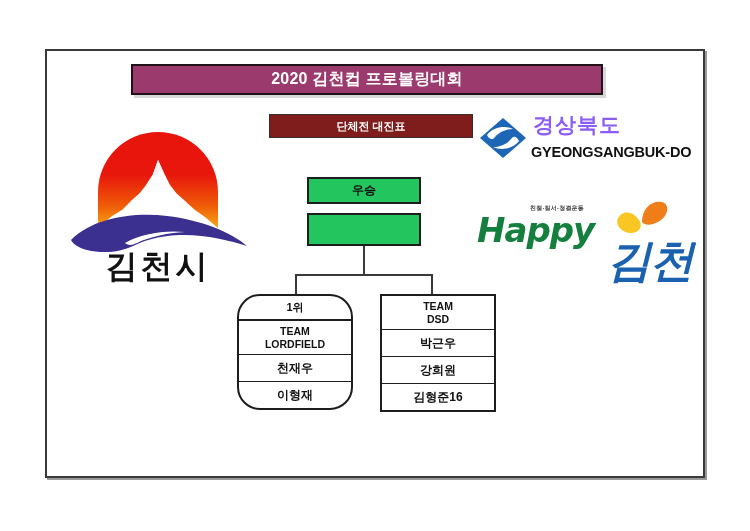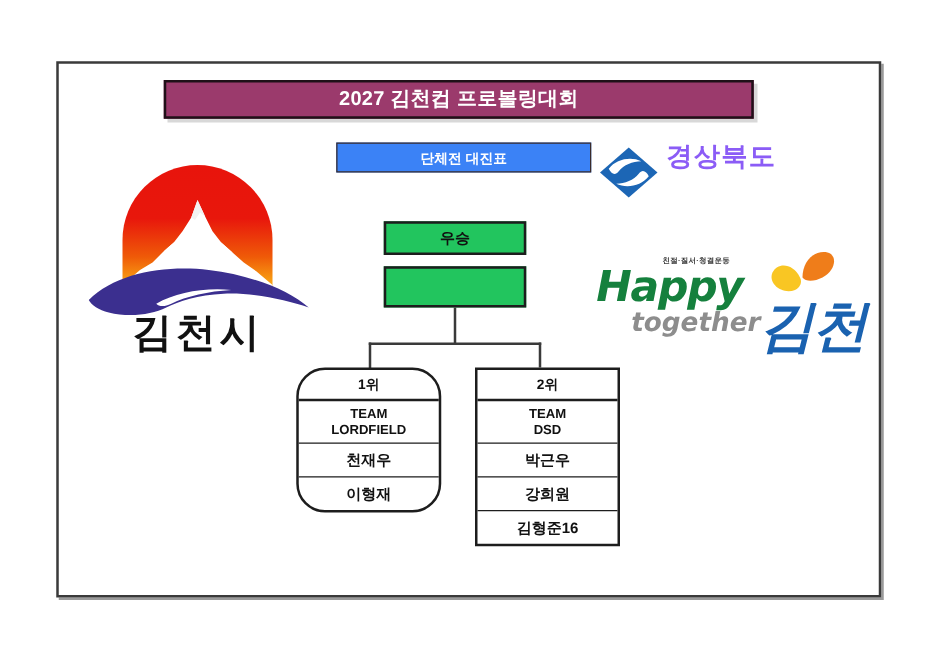--- a/index.html
+++ b/index.html
@@ -39,21 +39,21 @@
     font-weight:bold;
     letter-spacing:.2px;
     white-space:nowrap;
   }
 
   
   #subtitle-bar{
     position:absolute;
     left:269px;top:114px;
     width:204px;height:24px;
-    background:#3b82f6;
+    background:#7f1d1d;
     border:1px solid #3a2b2b;
     box-sizing:border-box;
     display:flex;align-items:center;justify-content:center;
   }
   #subtitle-bar .subtitle-text{
     color:#ffffff;
     font-size:11px;
     font-weight:bold;
     white-space:nowrap;
   }
@@ -169,21 +169,21 @@
     font-size:44px; font-weight:bold; color:#1a62b0;
     font-style:italic; letter-spacing:-1px; white-space:nowrap;
   }
 </style>
 </head>
 <body>
 
 <div id="poster-frame"></div>
 
 <div id="title-bar">
-  <span class="title-text">2027 김천컵 프로볼링대회</span>
+  <span class="title-text">2020 김천컵 프로볼링대회</span>
 </div>
 
 <div id="subtitle-bar">
   <span class="subtitle-text">단체전 대진표</span>
 </div>
 
 <div id="logo-gimcheon-city">
   <div id="gc-sun"></div>
   <svg id="gc-mountain" viewBox="0 0 120 82">
     <path d="M0,82 L0,74 L14,62 L24,56 L33,47 L41,40 L48,31 L55,20 L60,6 L66,19 L72,31 L79,40 L88,48 L97,56 L107,63 L120,74 L120,82 Z" fill="#ffffff"></path>
@@ -198,26 +198,26 @@
   <div id="gc-citytext">김천시</div>
 </div>
 
 <div id="logo-gyeongbuk">
   <svg id="gb-mark" viewBox="0 0 48 42">
     <path d="M24,1 L47,21 L24,41 L1,21 Z" fill="#1c66b5"></path>
     <path d="M8,18 C14,10 26,8 34,12 C27,12 20,15 16,20 C13,24 10,22 8,18 Z" fill="#ffffff"></path>
     <path d="M40,24 C34,32 22,34 14,30 C21,30 28,27 32,22 C35,18 38,20 40,24 Z" fill="#ffffff"></path>
   </svg>
   <div id="gb-kor">경상북도</div>
+  <div id="gb-eng">GYEONGSANGBUK-DO</div>
 </div>
 
 <div id="logo-happy">
   <div id="hp-slogan">친절·질서·청결운동</div>
   <div id="hp-happy">Happy</div>
-  <div id="hp-together">together</div>
   <svg id="hp-butterfly" viewBox="0 0 58 42">
     <path d="M30,22 C30,8 40,0 50,2 C58,4 57,16 46,22 C40,25 33,26 30,22 Z" fill="#ef7d1a"></path>
     <path d="M28,22 C22,10 10,10 6,18 C2,27 14,36 24,32 C28,30 30,26 28,22 Z" fill="#f9c623"></path>
   </svg>
   <div id="hp-kimcheon">김천</div>
 </div>
 
 <div id="box-champion" class="bx">
   <span>우승</span>
 </div>
@@ -233,19 +233,18 @@
 
 <div id="team-left" class="team-card">
   <div class="team-rank">1위</div>
   <div class="team-name">TEAM
 LORDFIELD</div>
   <div class="player-row">천재우</div>
   <div class="player-row">이형재</div>
 </div>
 
 <div id="team-right" class="team-card">
-  <div class="team-rank">2위</div>
   <div class="team-name">TEAM
 DSD</div>
   <div class="player-row">박근우</div>
   <div class="player-row">강희원</div>
   <div class="player-row">김형준16</div>
 </div>
 
 </body></html>

